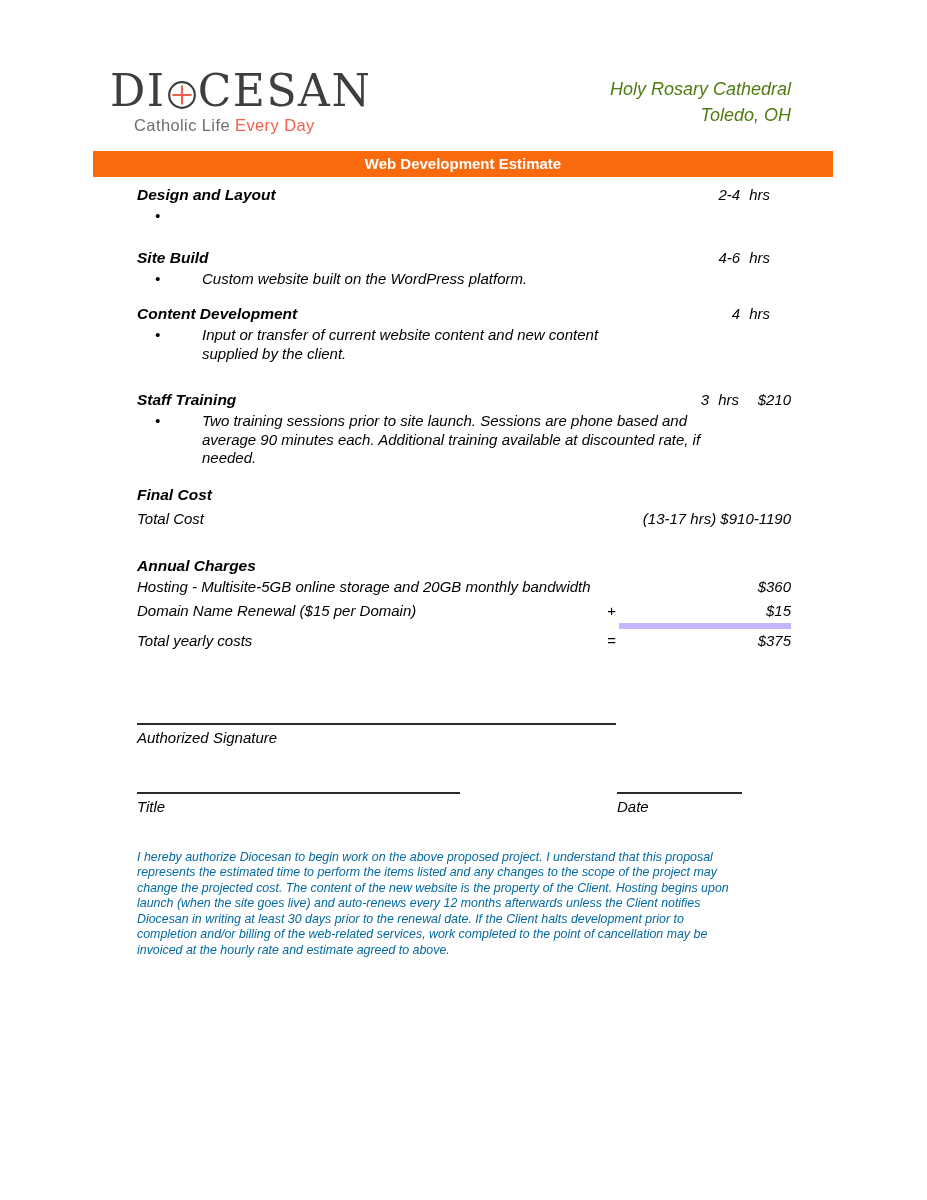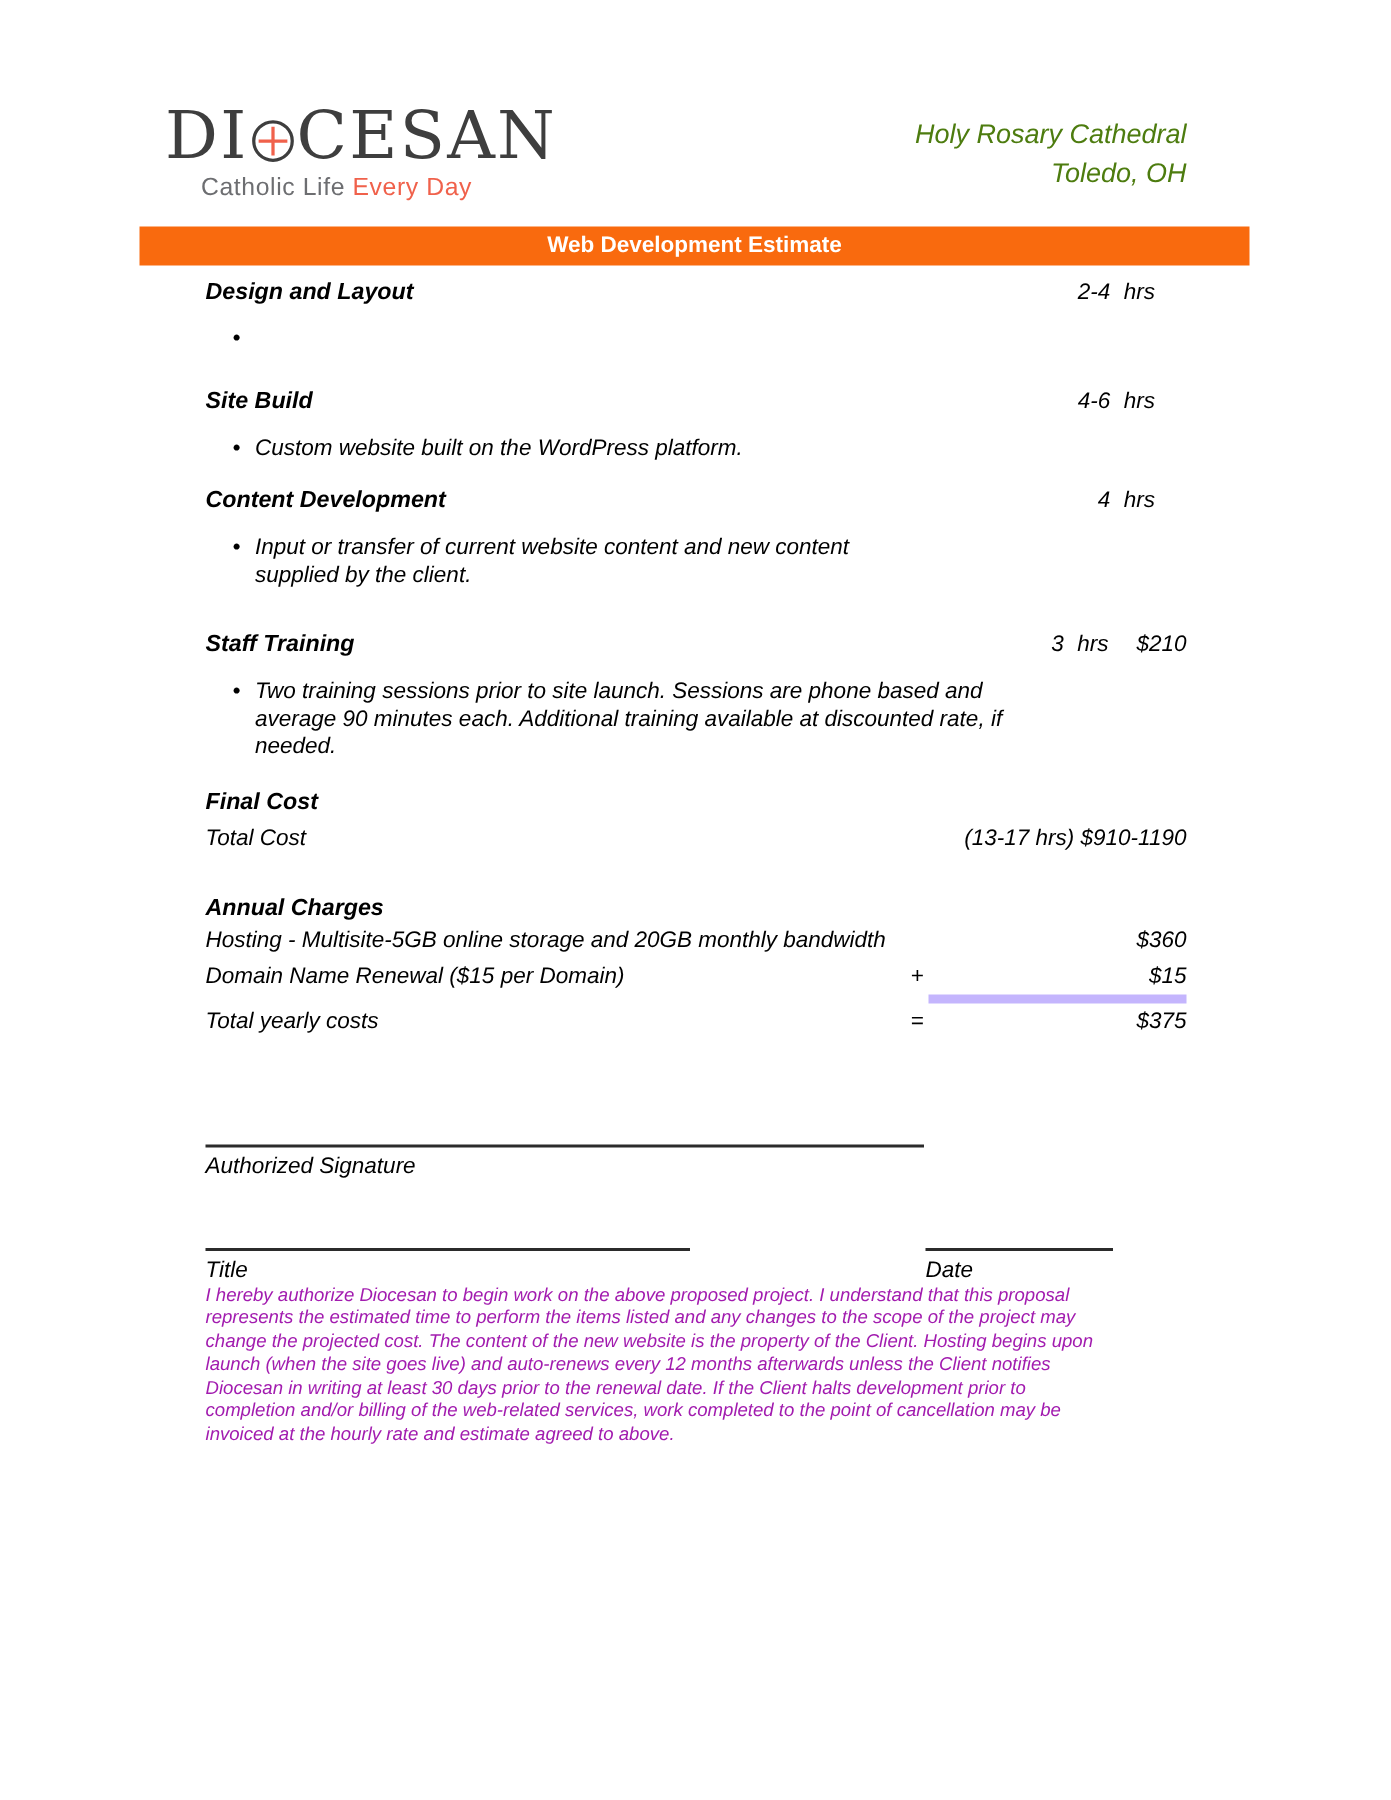--- a/index.html
+++ b/index.html
@@ -89,22 +89,23 @@
     font-weight:bold;
     font-size:15.5px;
   }
   .sec-right{display:flex;align-items:baseline;}
   .hunit{margin-left:9px;}
   .cost{width:52px;text-align:right;}
   .cost-spacer{width:21px;}
   .bullet{
     display:flex;
     margin-left:18px;
-    margin-top:13px;
+    margin-top:3px;
     line-height:18.5px;
+    gap:32px;
   }
   .bullet .dot{width:15px;flex:none;}
   .bullet .dot::before{content:"\2022";}
   .bullet .btext{
     white-space:pre-line;
     max-width:560px;
   }
   .mt-site{margin-top:22px;}
   .mt-content{margin-top:16px;}
   .mt-staff{margin-top:27px;}
@@ -153,25 +154,26 @@
     border-top:2px solid #2b2b2b;
   }
   .td-labels{
     margin-top:3px;
     display:flex;
     line-height:19px;
   }
   .title-label{width:480px;flex:none;}
   
   .terms{
+    margin-top:34px;
     width:662px;
     font-size:12.4px;
     line-height:15.5px;
     white-space:pre-line;
-    color:#a21caf;
+    color:#0369a1;
   }
 </style>
 </head>
 <body>
 
 <div class="page">
 
   <div class="header">
     <div class="logo">
       <div class="logo-word">

